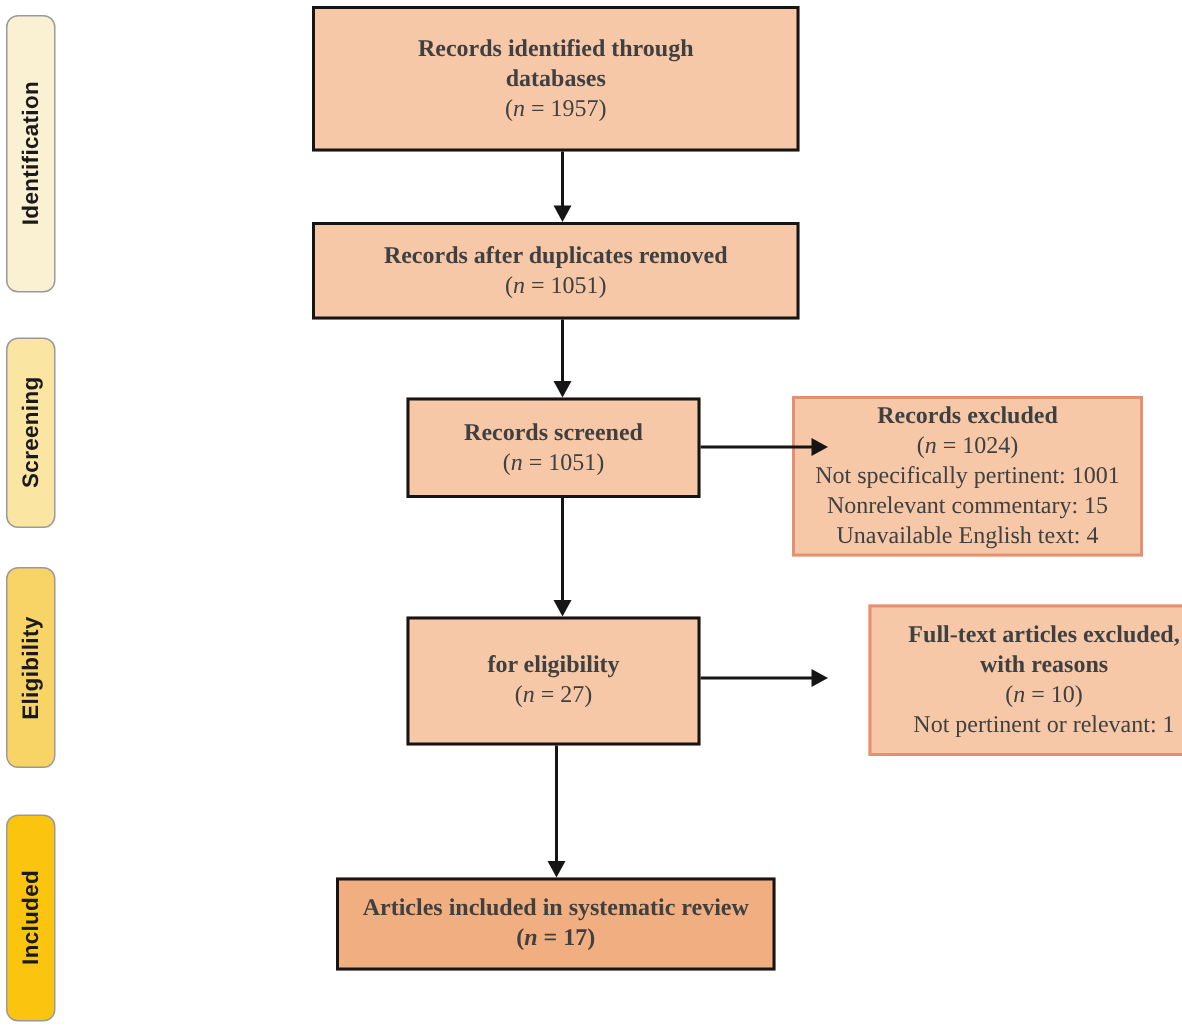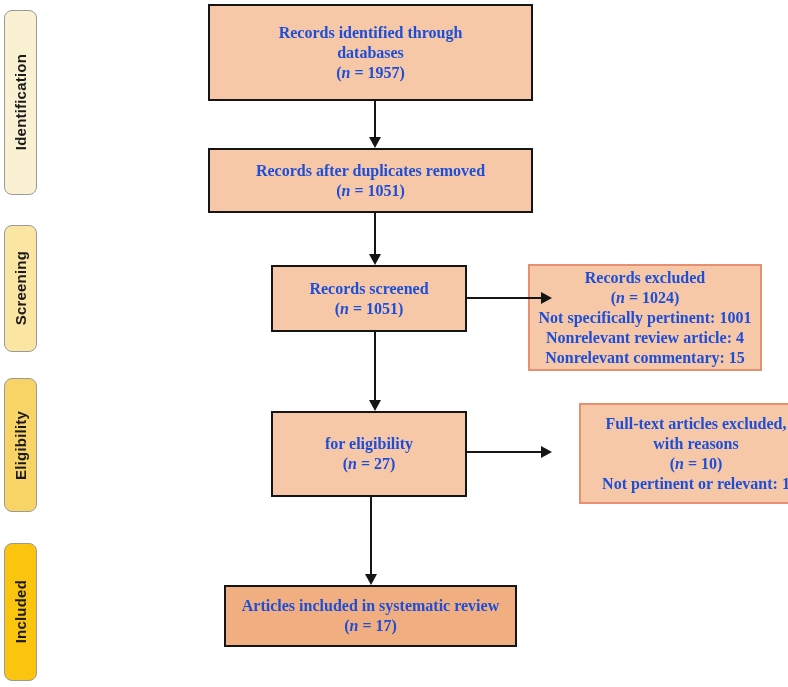--- a/index.html
+++ b/index.html
@@ -25,25 +25,25 @@
   }
   #stage-identification{top:10px;height:185px;background:#FAF0D2;}
   #stage-screening{top:225px;height:127px;background:#FBE5A3;}
   #stage-eligibility{top:378px;height:134px;background:#F8D466;}
   #stage-included{top:543px;height:138px;background:#FBC40F;}
   
   .fbox{
     position:absolute;box-sizing:border-box;
     background:#F6C8A8;border:2px solid #151515;
     display:flex;flex-direction:column;align-items:center;justify-content:center;
-    text-align:center;font-size:16px;line-height:20px;color:#1d4ed8;
+    text-align:center;font-size:16px;line-height:20px;color:#404040;
     padding:2px 0;
   }
   .fbox .b{font-weight:bold;}
-  .fbox .r{font-weight:bold;}
+  .fbox .r{font-weight:normal;}
   .side{border:2px solid #E690711; border:2px solid #E69071;}
   #box-identified{left:208px;top:4px;width:325px;height:97px;}
   #box-duplicates{left:208px;top:148px;width:325px;height:65px;}
   #box-screened{left:271px;top:265px;width:196px;height:67px;}
   #box-excluded{left:528px;top:236px;width:234px;height:107px;margin-top:28px;}
   #box-fulltext{left:271px;top:411px;width:196px;height:86px;}
   #box-ft-excluded{left:552px;top:403px;width:234px;height:101px;margin-left:27px;}
   #box-included{left:224px;top:585px;width:293px;height:62px;background:#F1AF81;}
   
   .vline{position:absolute;width:2px;background:#151515;}
@@ -96,22 +96,22 @@
 
   <div class="fbox" id="box-included">
     <div class="b">Articles included in systematic review</div>
     <div class="b">(<i>n</i> = 17)</div>
   </div>
 
   <div class="fbox side" id="box-excluded">
     <div class="b">Records excluded</div>
     <div class="r">(<i>n</i> = 1024)</div>
     <div class="r">Not specifically pertinent: 1001</div>
-    <div class="r">Nonrelevant review article: 4</div>
     <div class="r">Nonrelevant commentary: 15</div>
+    <div class="r">Unavailable English text: 4</div>
   </div>
 
   <div class="fbox side" id="box-ft-excluded">
     <div class="b">Full-text articles excluded,</div>
     <div class="b">with reasons</div>
     <div class="r">(<i>n</i> = 10)</div>
     <div class="r">Not pertinent or relevant: 1</div>
   </div>
 
   <div class="vline" style="left:374px;top:101px;height:38px;"></div>

